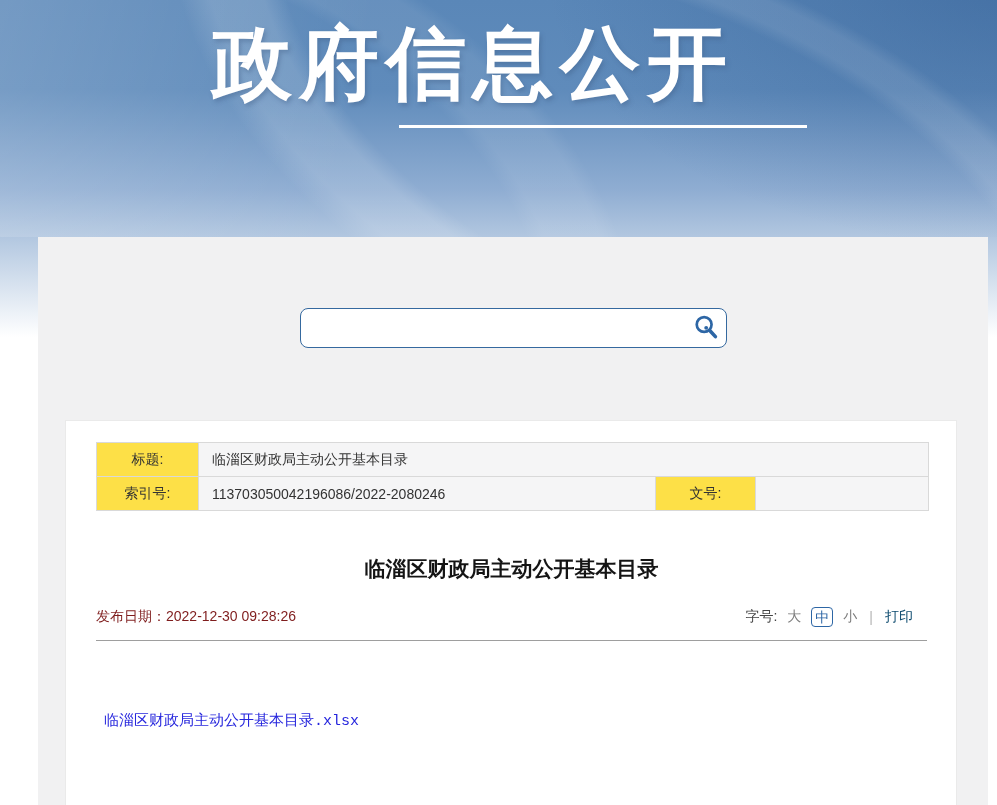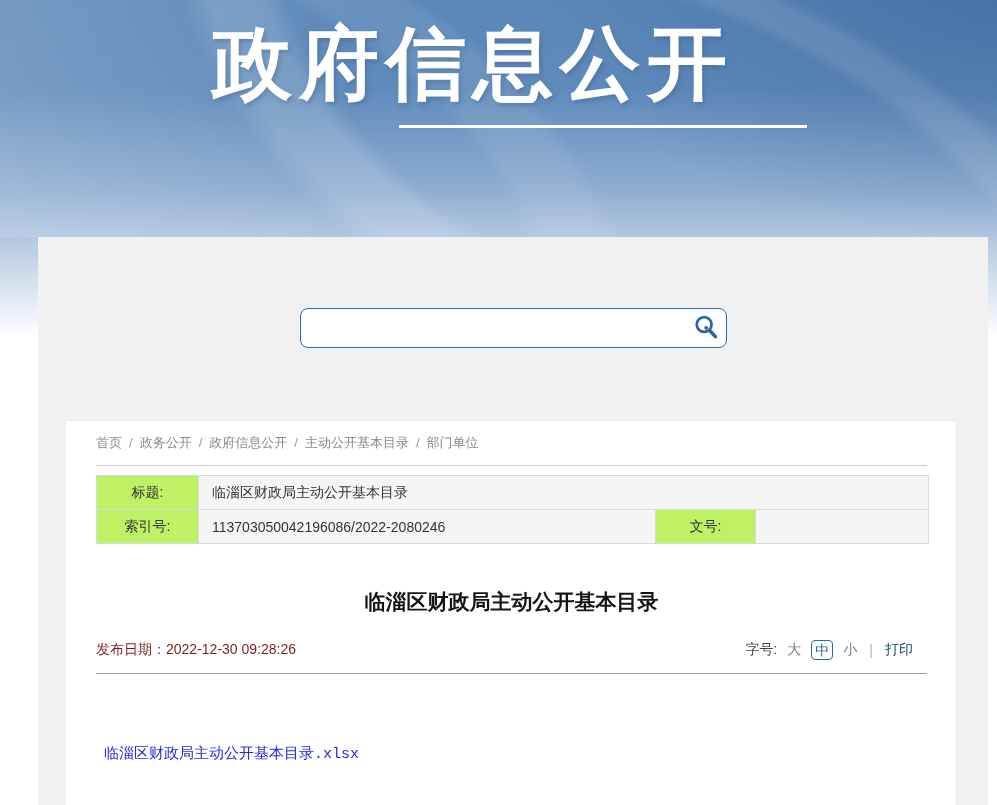--- a/index.html
+++ b/index.html
@@ -119,21 +119,21 @@
     table-layout: fixed;
   }
   table.info td {
     border: 1px solid #d9d9d9;
     height: 34px;
     font-size: 14px;
     color: #333333;
     vertical-align: middle;
   }
   table.info td.lbl {
-    background: #bef264;
+    background: #fde047;
     text-align: center;
   }
   table.info td.val {
     background: #f5f5f6;
     padding-left: 13px;
     text-align: left;
   }
 
   
   .article-title {
@@ -196,23 +196,20 @@
               <circle cx="12.6" cy="13.2" r="1.7" fill="#2d66a5"></circle>
               <line x1="15.8" y1="15.6" x2="20.8" y2="21" stroke="#2d66a5" stroke-width="3.2" stroke-linecap="round"></line>
             </svg>
           </span>
         </button>
       </div>
     </div>
 
     <div class="content-box">
 
-      <div class="breadcrumb">
-        <a>首页</a><span class="sep">/</span><a>政务公开</a><span class="sep">/</span><a>政府信息公开</a><span class="sep">/</span><a>主动公开基本目录</a><span class="sep">/</span><a>部门单位</a>
-      </div>
 
       <table class="info">
         <colgroup>
           <col style="width:102px">
             <col style="width:457px">
             <col style="width:100px">
             <col style="width:173px">
         </colgroup>
         <tbody>
             <tr>

